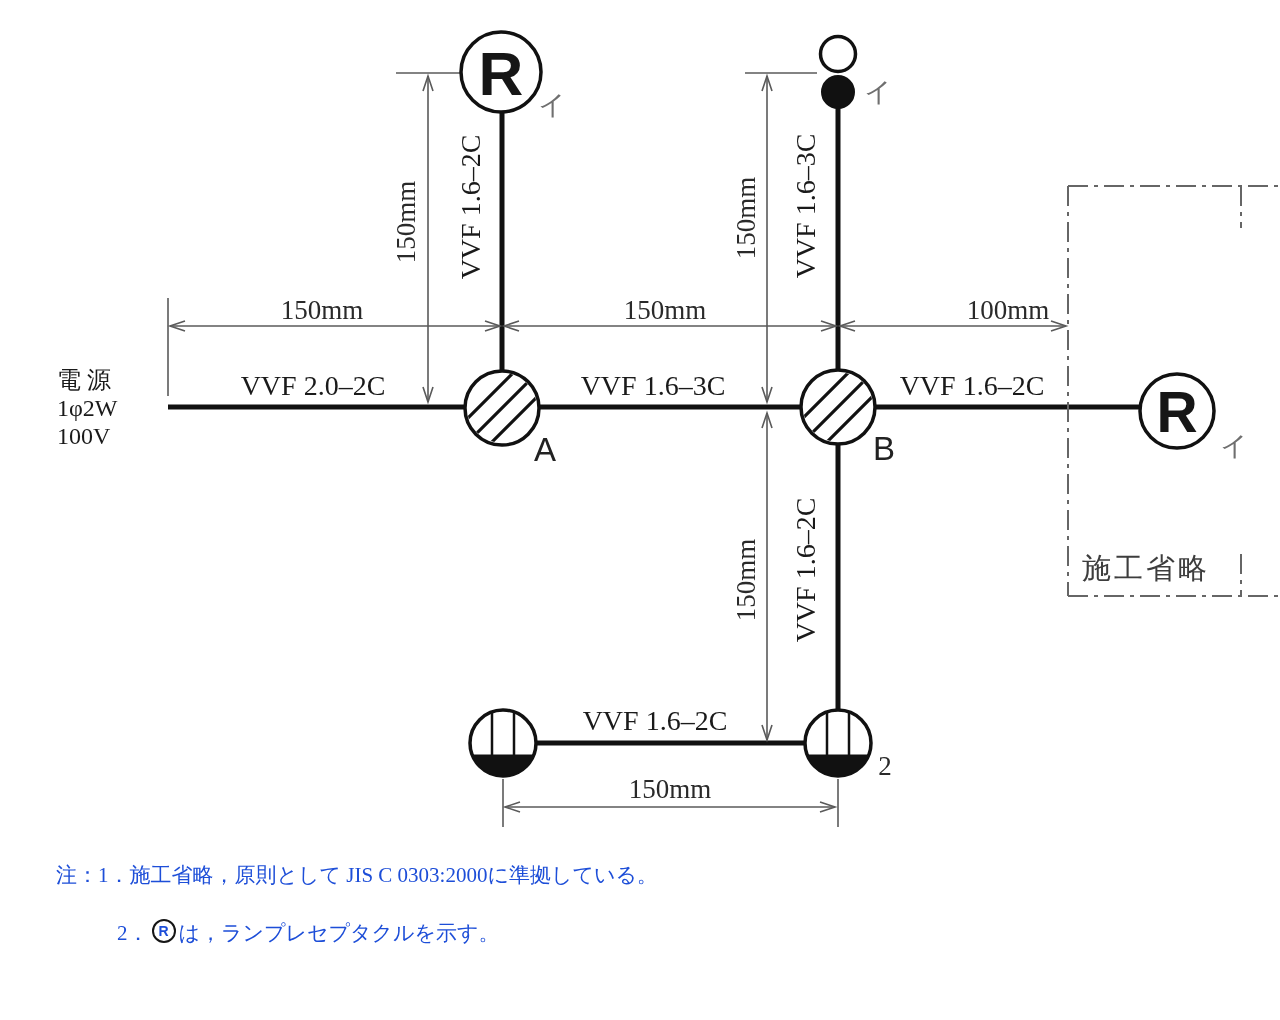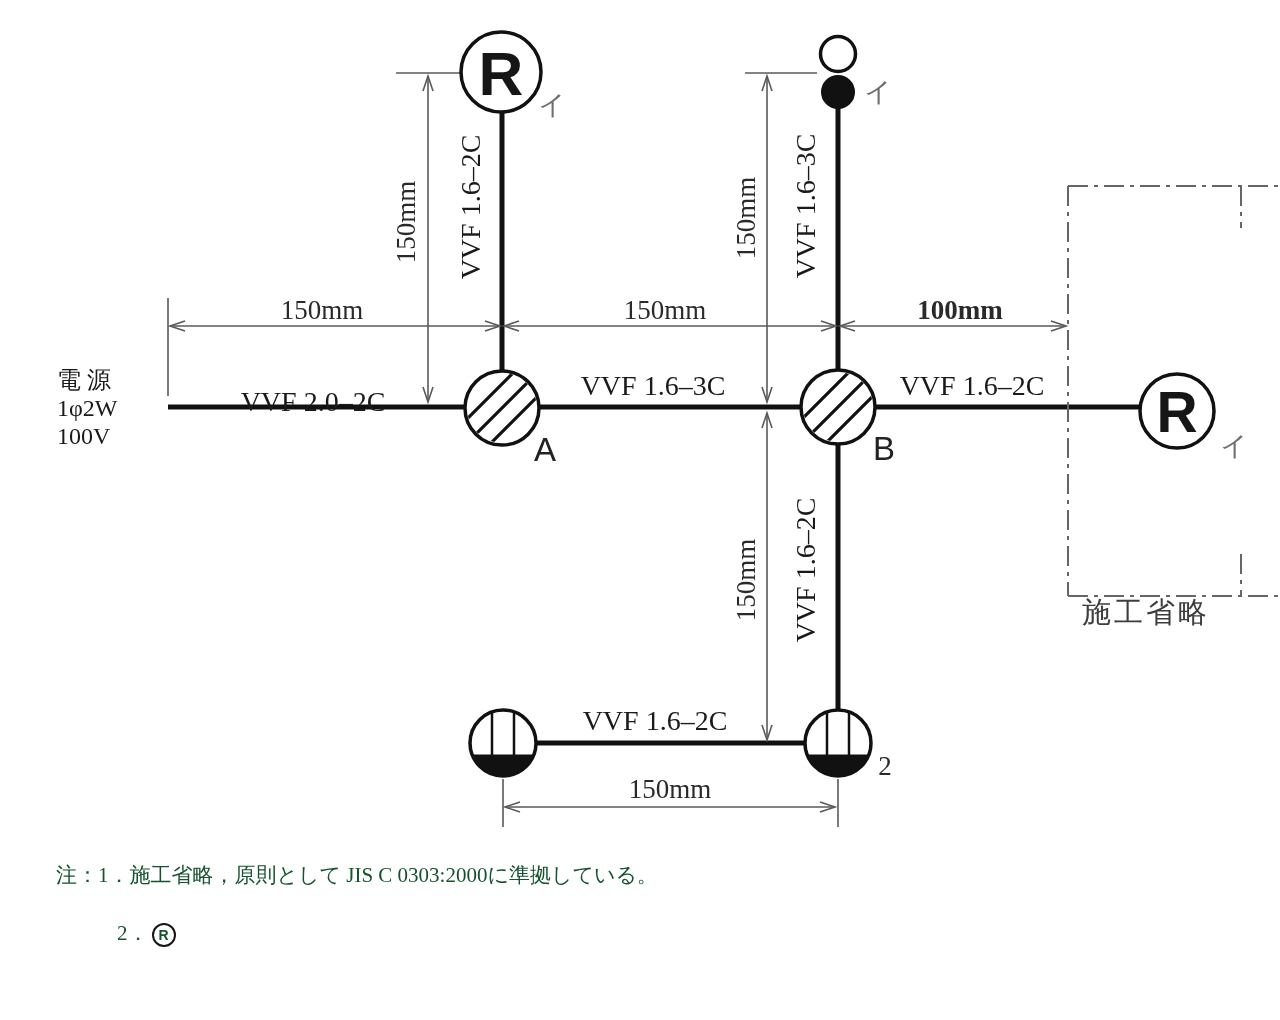--- a/index.html
+++ b/index.html
@@ -9,21 +9,21 @@
   .lbl{position:absolute;white-space:nowrap;transform:translate(-50%,-50%);}
   .vlbl{position:absolute;white-space:nowrap;transform:translate(-50%,-50%) rotate(-90deg);}
   .dim{font-size:27px;color:#2a2a2a;}
   .cable{font-size:28px;color:#1a1a1a;}
   .mark{font-size:27px;color:#6f6f6f;}
   .count{font-size:27px;color:#2a2a2a;}
   .rletter{font-family:"Liberation Sans","DejaVu Sans",sans-serif;font-weight:bold;color:#161616;}
   .boxletter{font-family:"Liberation Sans","DejaVu Sans",sans-serif;font-size:33px;color:#222;}
   .omit{font-size:29px;color:#3d3d3d;letter-spacing:3px;}
   .src{position:absolute;left:57px;top:366px;font-size:24px;line-height:28px;color:#1a1a1a;}
-  .note{position:absolute;font-size:21px;color:#14532d;white-space:nowrap;display:flex;align-items:flex-end;}
+  .note{position:absolute;font-size:21px;color:#1d4ed8;white-space:nowrap;display:flex;align-items:flex-start;}
   .circled-r{display:inline-flex;align-items:center;justify-content:center;width:24px;height:24px;
              border:2px solid #161616;border-radius:50%;box-sizing:border-box;
              font:bold 14px "Liberation Sans","DejaVu Sans",sans-serif;margin:0 3px;}
 </style>
 </head>
 <body>
 
 <div id="canvas">
 
   <svg id="diagram-svg" width="1280" height="1020" viewBox="0 0 1280 1020">
@@ -139,43 +139,44 @@
   <div class="lbl rletter" style="left:501px;top:73px;font-size:62px;">R</div>
   <div class="lbl rletter" style="left:1177px;top:412px;font-size:57px;">R</div>
   <div class="lbl boxletter" style="left:545px;top:450px;">A</div>
   <div class="lbl boxletter" style="left:884px;top:449px;">B</div>
 
   <div class="lbl mark" style="left:552px;top:105px;">イ</div>
   <div class="lbl mark" style="left:878px;top:92px;">イ</div>
   <div class="lbl mark" style="left:1234px;top:446px;">イ</div>
   <div class="lbl count" style="left:885px;top:766px;">2</div>
 
-  <div class="lbl cable" style="left:313px;top:386px;margin-top:16px;">VVF 2.0–2C</div>
+  <div class="lbl cable" style="left:313px;top:386px;">VVF 2.0–2C</div>
   <div class="lbl cable" style="left:653px;top:386px;">VVF 1.6–3C</div>
   <div class="lbl cable" style="left:972px;top:386px;">VVF 1.6–2C</div>
   <div class="lbl cable" style="left:655px;top:721px;">VVF 1.6–2C</div>
 
   <div class="vlbl cable" style="left:471px;top:207px;">VVF 1.6–2C</div>
   <div class="vlbl cable" style="left:806px;top:206px;">VVF 1.6–3C</div>
   <div class="vlbl cable" style="left:806px;top:570px;">VVF 1.6–2C</div>
 
   <div class="lbl dim" style="left:322px;top:310px;">150mm</div>
   <div class="lbl dim" style="left:665px;top:310px;">150mm</div>
-  <div class="lbl dim" style="left:960px;top:310px;font-weight:bold;">100mm</div>
+  <div class="lbl dim" style="left:1008px;top:310px;">100mm</div>
   <div class="vlbl dim" style="left:406px;top:222px;">150mm</div>
   <div class="vlbl dim" style="left:746px;top:218px;">150mm</div>
   <div class="vlbl dim" style="left:746px;top:580px;">150mm</div>
   <div class="lbl dim" style="left:670px;top:789px;">150mm</div>
 
-  <div class="lbl omit" style="left:1146px;top:569px;margin-top:44px;">施工省略</div>
+  <div class="lbl omit" style="left:1146px;top:569px;">施工省略</div>
 
   <div class="note" style="left:56px;top:861px;">
     <span>注：1．</span>
     <span>施工省略，原則として JIS C 0303:2000に準拠している。</span>
   </div>
   <div class="note" style="left:117px;top:919px;">
     <span>2．</span>
     <span class="circled-r">
         <span>R</span>
       </span>
+    <span>は，ランプレセプタクルを示す。</span>
   </div>
 
 </div>
 
 </body></html>

